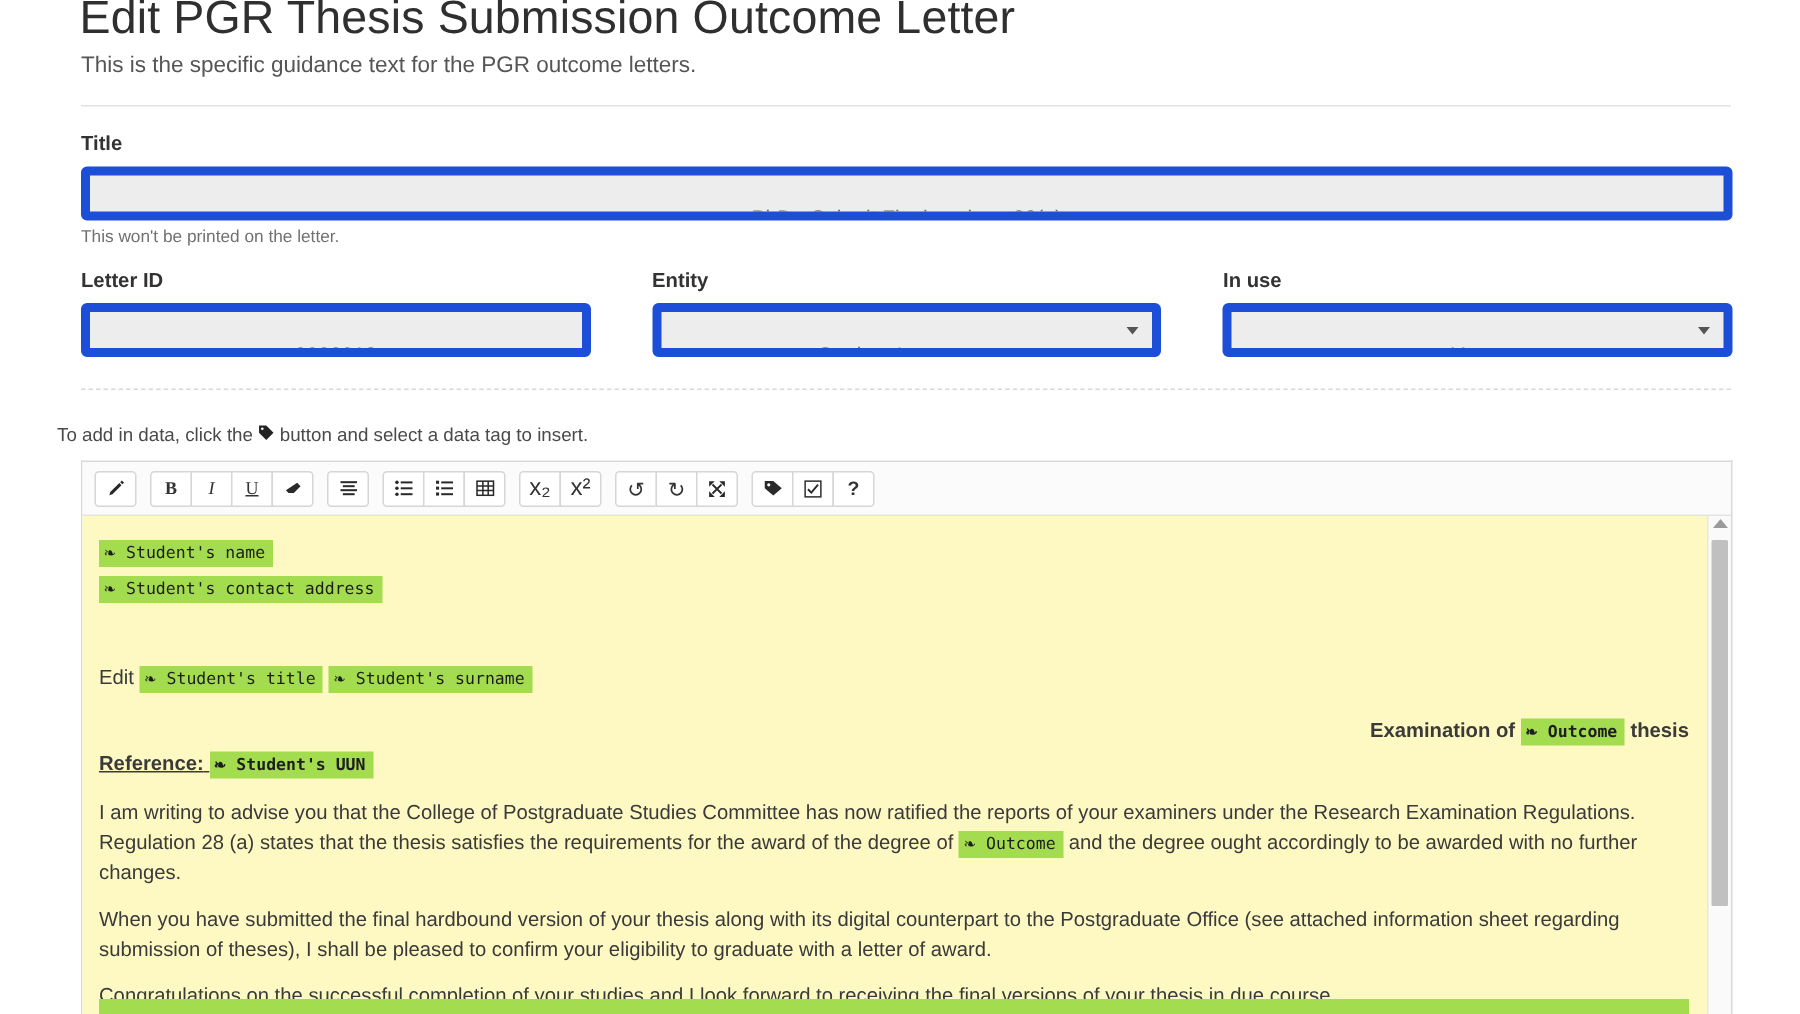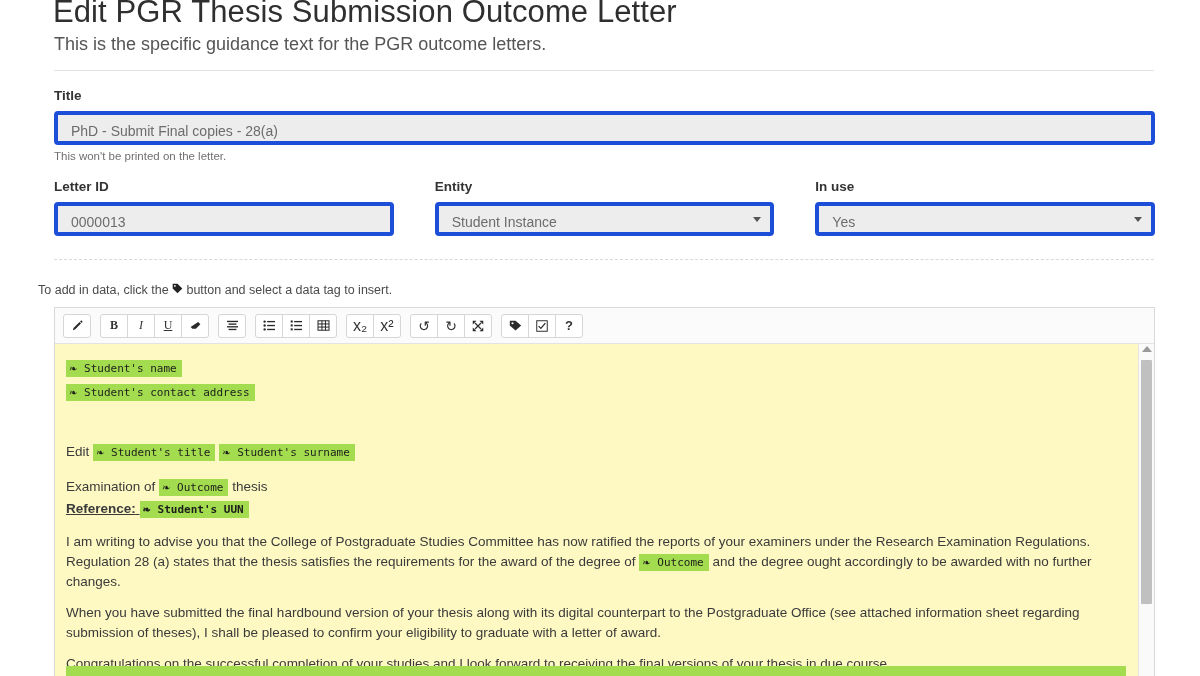--- a/index.html
+++ b/index.html
@@ -14,37 +14,37 @@
   .page { width: 1200px; height: 676px; position: relative; }
 
   
   .page-title {
     position: absolute; left: 53px; top: -8px;
     font-size: 31px; font-weight: 400; color: #2f2f2f;
     letter-spacing: .1px; line-height: 40px;
   }
   .page-subtitle {
     position: absolute; left: 54px; top: 35px;
-    font-size: 18px; color: #555; line-height: 18px;
+    font-size: 15px; color: #555; line-height: 18px;
   }
   .hr-solid {
     position: absolute; left: 54px; top: 70px;
     width: 1100px; height: 1px; background: #e2e2e2;
   }
 
   
   .field-label {
     font-size: 13.5px; font-weight: bold; color: #333;
     line-height: 16px; margin-bottom: 7px;
   }
   .input-box {
-    height: 34px; border: 4px solid #1d4ed8; border-radius: 4px;
+    height: 34px; border: 6px solid #1d4ed8; border-radius: 4px;
     background: #ededed; color: #6c6c6c; font-size: 14px;
-    line-height: 32px; padding: 0 13px; position: relative;
-    overflow: hidden; white-space: nowrap;
+    line-height: 32px; padding: 12px 13px; position: relative;
+    overflow: hidden; white-space: nowrap; text-align: center;
   }
   .input-box.select { padding-right: 26px; }
   .caret {
     position: absolute; right: 9px; top: 50%;
     width: 0; height: 0; margin-top: -2px;
     border-left: 4px solid transparent;
     border-right: 4px solid transparent;
     border-top: 5px solid #555;
   }
   .help-text {
@@ -107,21 +107,21 @@
     color: #1d1d1d;
     font-family: "DejaVu Sans Mono", monospace;
     font-size: 11px; line-height: 15px;
     padding: 1px 5px 1px 3px;
     white-space: nowrap; vertical-align: baseline;
   }
   .tag .tg { font-family: "Liberation Sans", sans-serif; font-size: 10px; }
   .tagline { margin: 0 0 4px 0; }
   .spacer { height: 36px; }
   .salut { margin: 0 0 15px 0; }
-  .hdr { font-weight: normal; margin: 0 0 2px 0; }
+  .hdr { font-weight: bold; margin: 0 0 2px 0; text-align: right; }
   .hdr2 { font-weight: bold; margin: 0 0 13px 0; text-decoration: underline; }
   .green-bar {
     position: absolute; left: 11px; right: 28px; bottom: 0;
     height: 11px; background: #a3dc4e;
   }
 
   
   .scrollbar {
     position: absolute; right: 0; top: 0; bottom: 0; width: 16px;
     background: #fafafa; border-left: 1px solid #e6e6e6;

